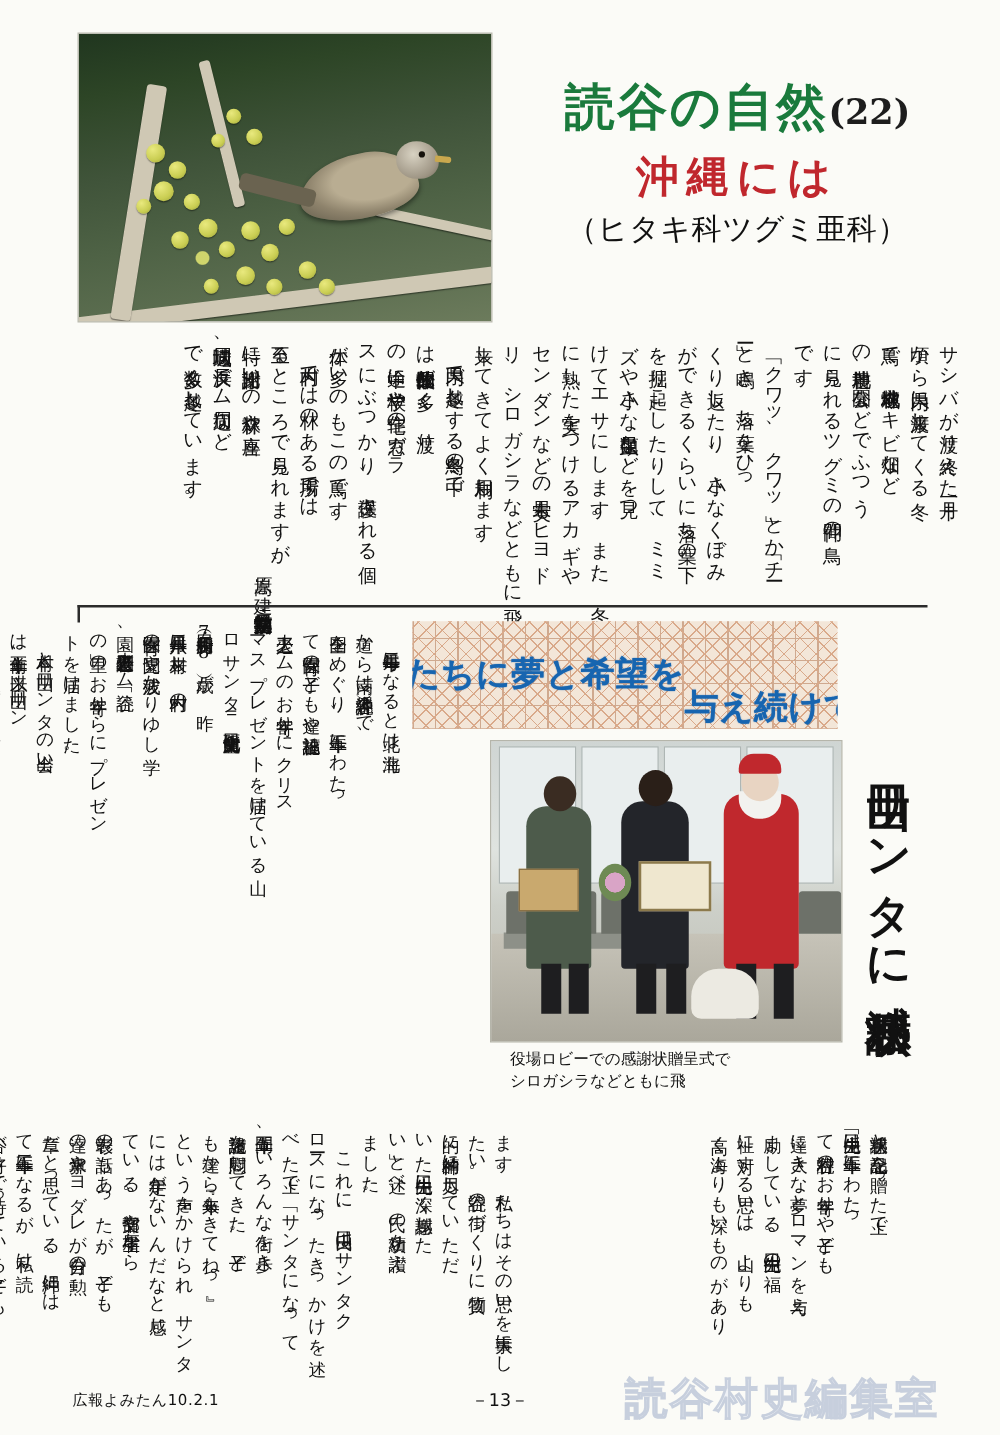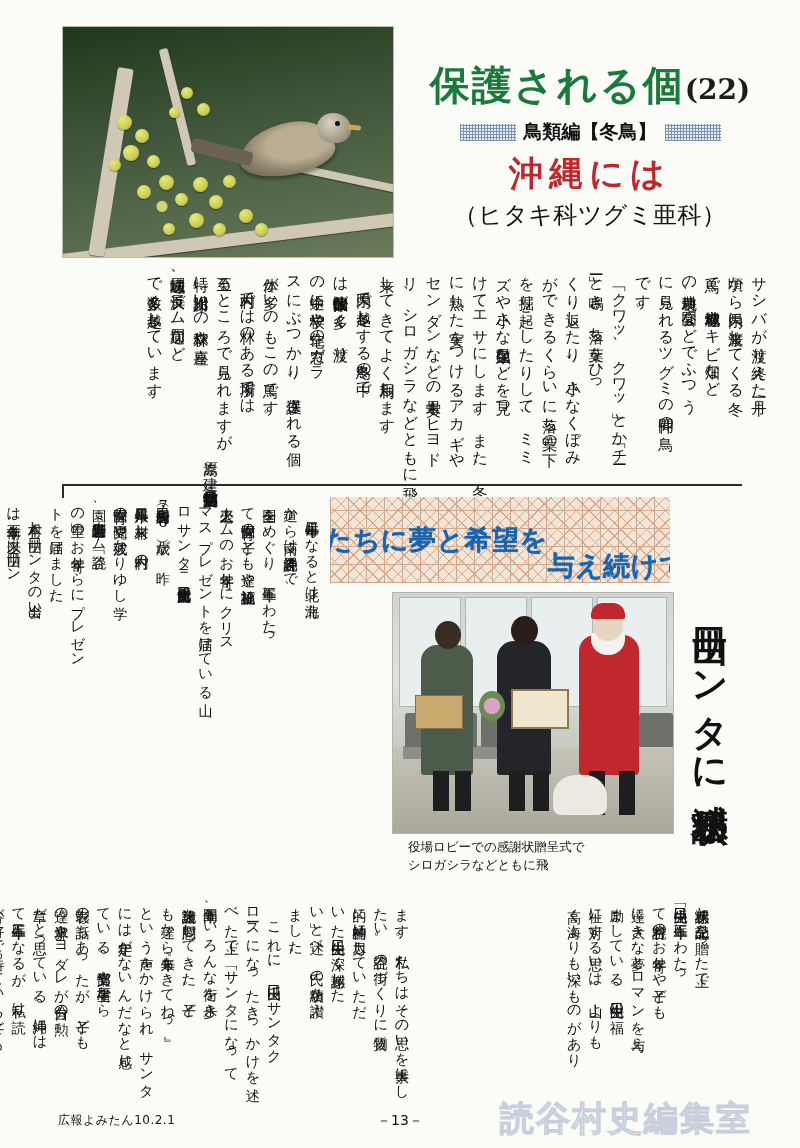--- a/index.html
+++ b/index.html
@@ -191,26 +191,21 @@
     <div class="berry" style="left:106px;top:80px;width:11px;height:11px;"></div>
     <div class="bird"></div>
     <div class="bird-tail"></div>
     <div class="bird-head"></div>
     <div class="bird-eye"></div>
     <div class="bird-beak"></div>
   </div>
 
   <div class="head-block">
     <div class="h-title">
-      <span>保護される個</span><span class="num">(22)</span>
-    </div>
-    <div class="h-sub-row">
-      <span class="hatch"></span>
-      <span class="h-sub">鳥類編【冬鳥】</span>
-      <span class="hatch"></span>
+      <span>読谷の自然</span><span class="num">(22)</span>
     </div>
     <div class="h-name">沖縄には</div>
     <div class="h-sci">（ヒタキ科ツグミ亜科）</div>
   </div>
 
   <div class="top-body" id="top-body">
       <div class="col">サシバが渡り終えた十一月</div>
       <div class="col">頃から県内に渡来してくる冬</div>
       <div class="col">鳥で、森林地域やキビ畑など</div>
       <div class="col">の農耕地、公園などでふつう</div>

